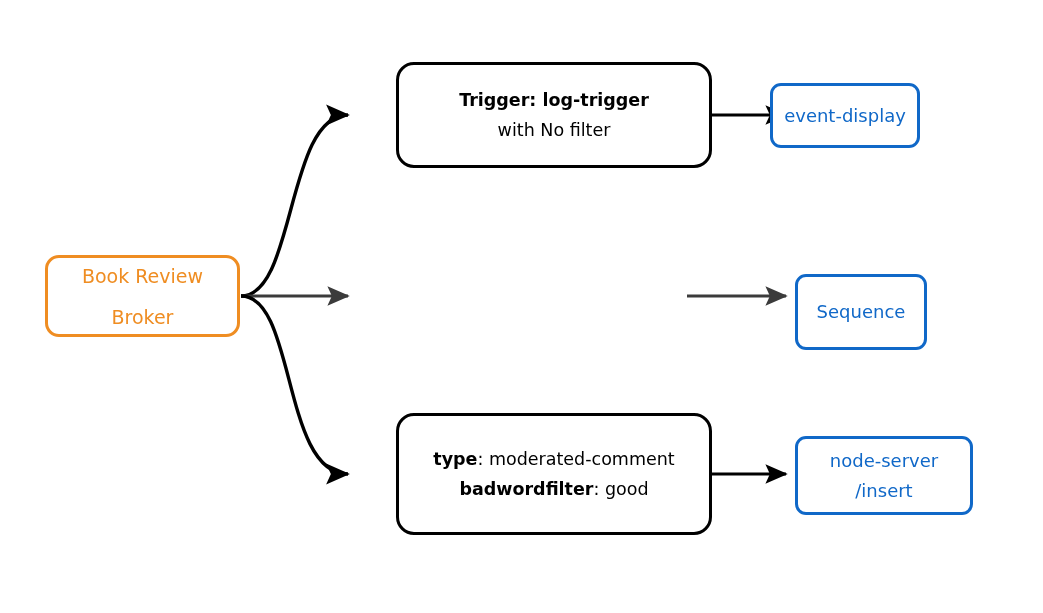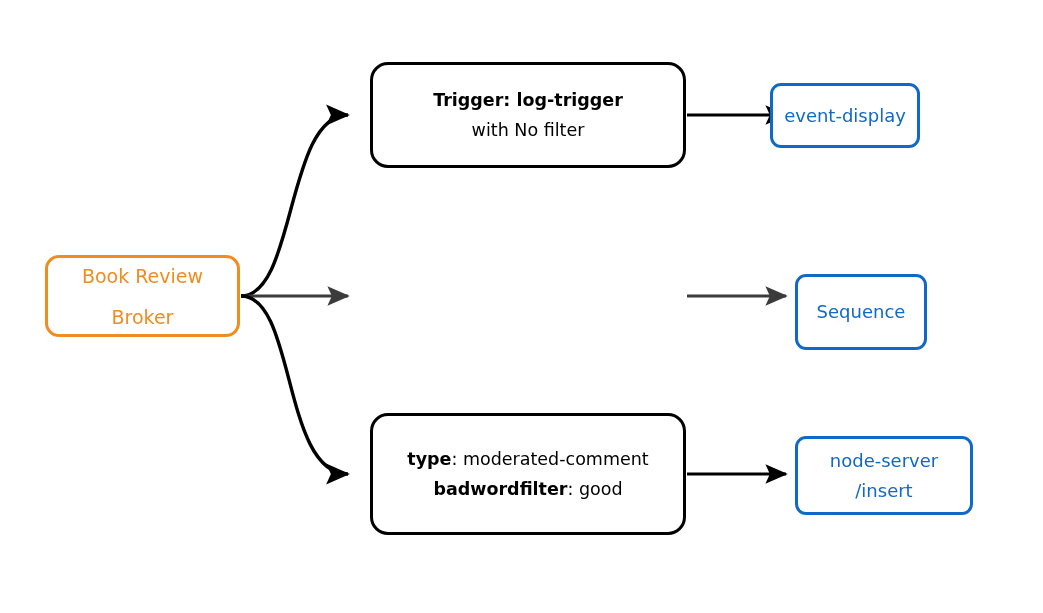--- a/index.html
+++ b/index.html
@@ -45,20 +45,21 @@
     font-weight: 400;
     gap: 11px;
   }
   .node-trigger {
     border: 3px solid #000000;
     border-radius: 18px;
     color: #000000;
     font-size: 17.5px;
     line-height: 30px;
     font-weight: 400;
+    margin-left: 26px;
   }
   .node-target {
     border: 3px solid #1068c8;
     border-radius: 11px;
     color: #1068c8;
     font-size: 18px;
     line-height: 30px;
     font-weight: 400;
   }
   .line {

